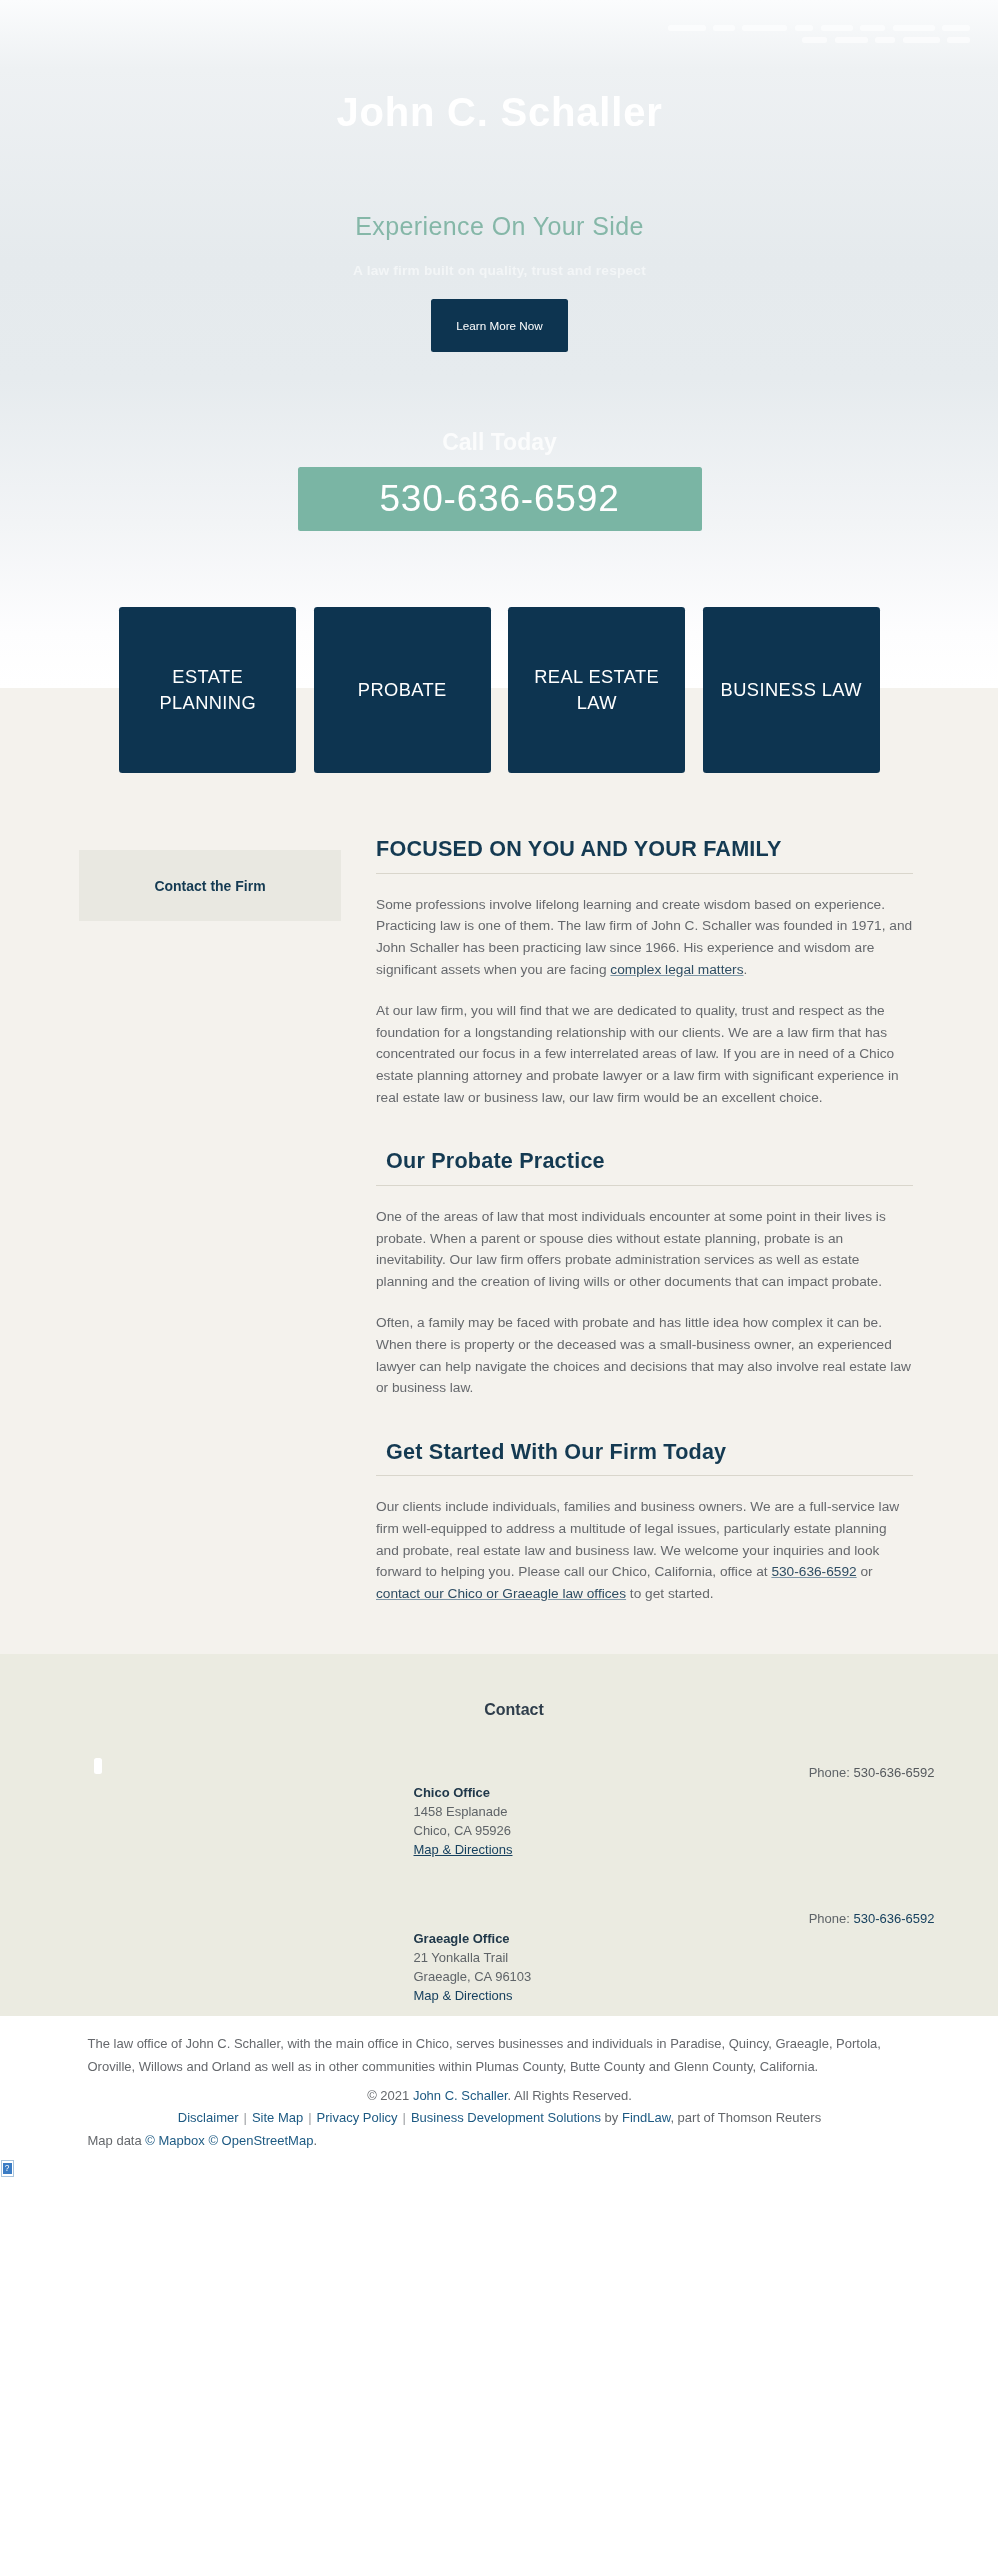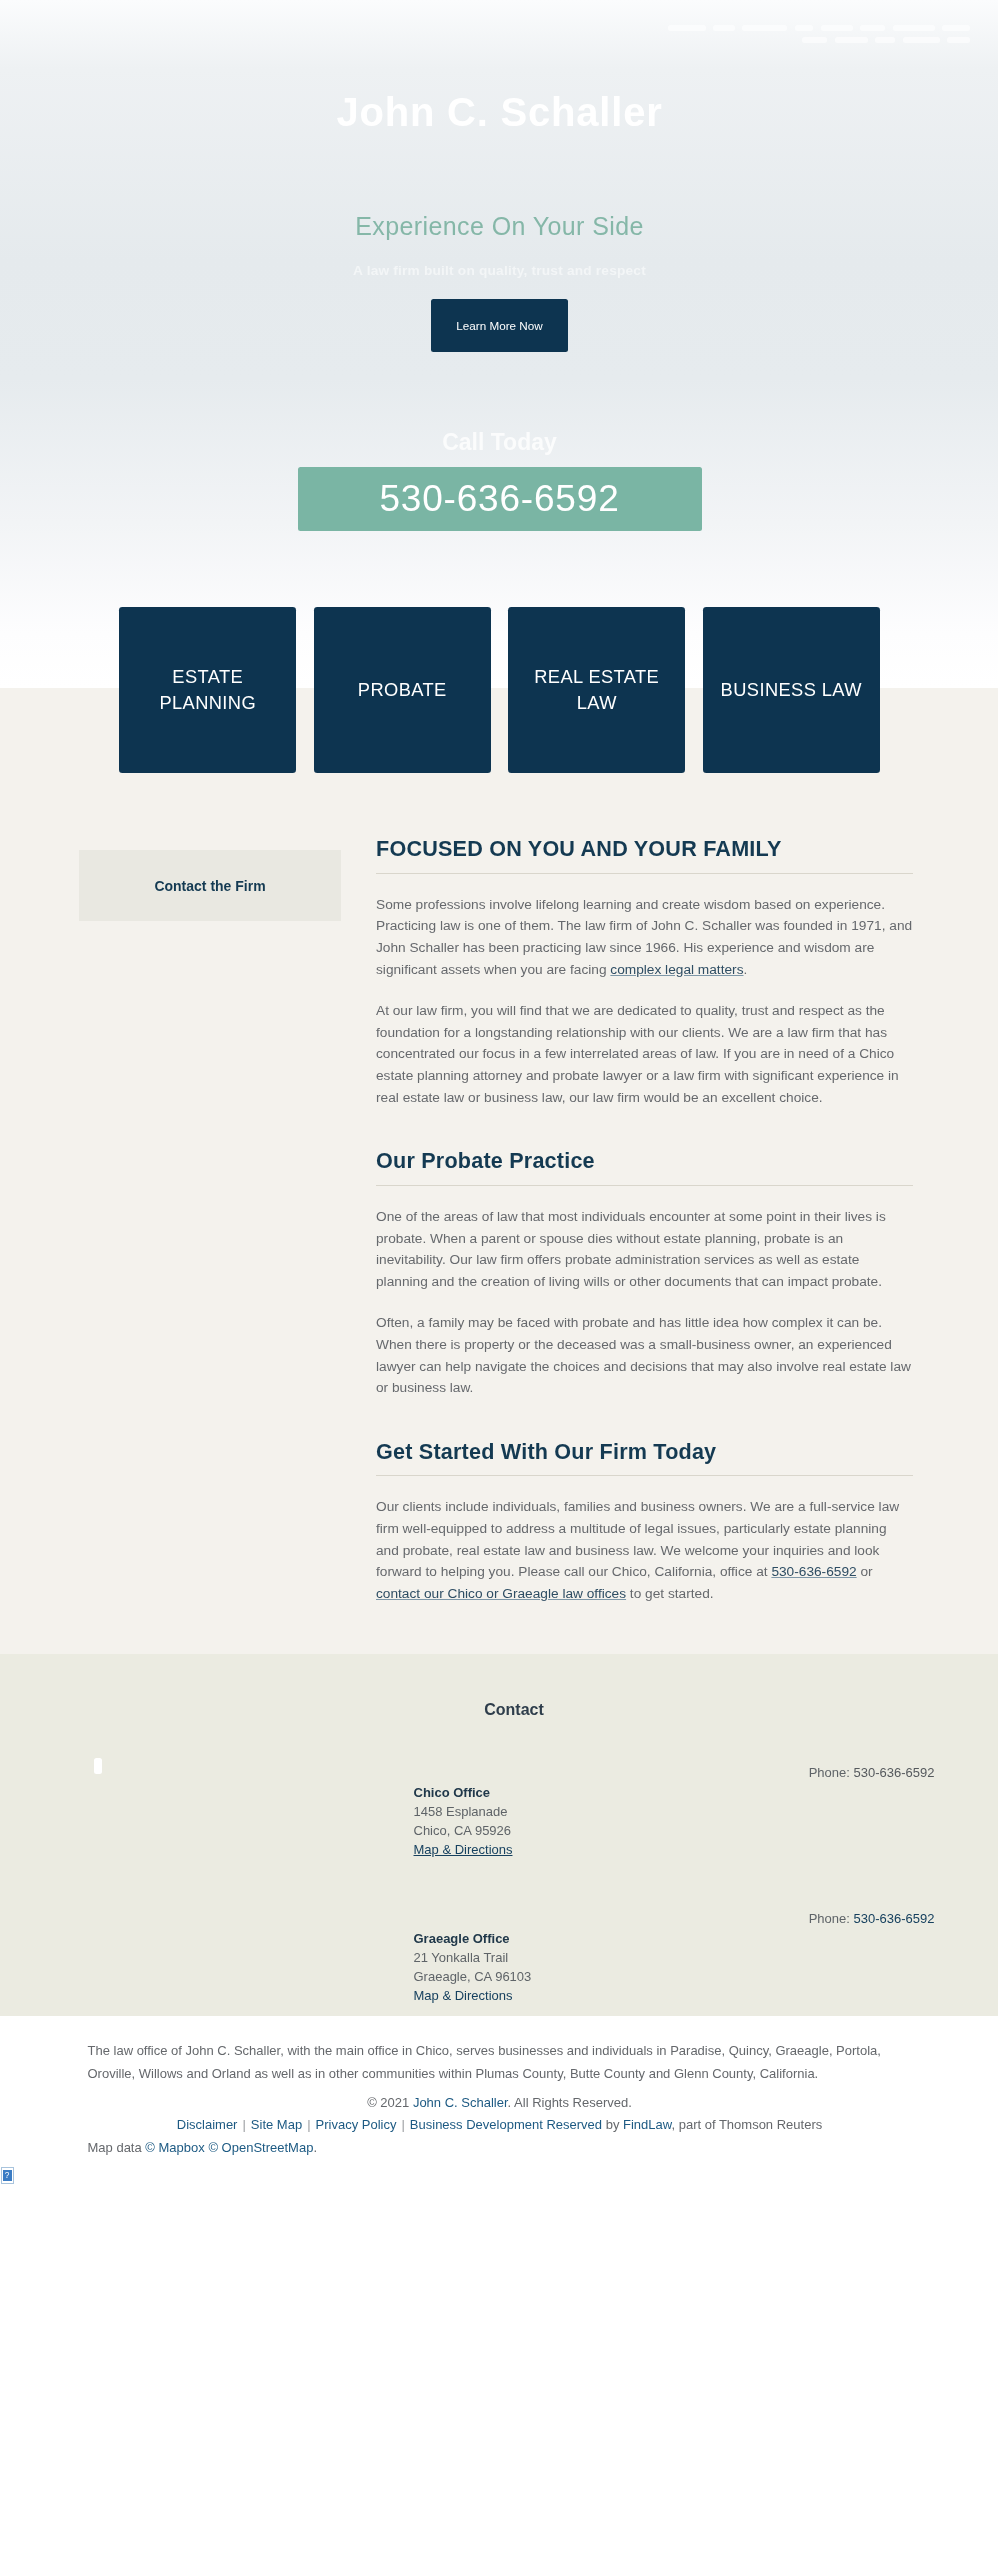--- a/index.html
+++ b/index.html
@@ -88,21 +88,21 @@
     background: #e9e8e1;
     display: flex; align-items: center; justify-content: center;
     font-size: 14px; font-weight: 700; color: #143a52;
     cursor: pointer;
   }
   .main-col { width: 537px; }
   .content-h {
     margin: 0; font-size: 21.6px; font-weight: 700;
     color: #143a52; letter-spacing: 0.2px;
   }
-  .content-h.spaced { margin-top: 40px; }
+  .content-h.spaced { margin-top: 40px; margin-left: 10px; }
   .divider {
     border: none; border-top: 0.8px solid #d9d6cc;
     margin: 10.8px 0 0 0;
   }
   .body-p {
     margin: 20px 0 0 0;
     font-size: 13.7px; line-height: 21.6px; color: #66696d;
   }
   .body-link {
     color: #2e4d63; text-decoration: underline;
@@ -134,21 +134,21 @@
   .office-phone { text-align: right; }
   .map-dir-link { color: #17415f; cursor: pointer; }
   .map-dir-link.underlined { text-decoration: underline; }
   .map-dir-link.plain { text-decoration: none; }
   .phone-plain { color: #55595d; text-decoration: none; }
   .phone-linked { color: #16405e; text-decoration: none; }
 
   
   .footer-section { height: 409px; background: #ffffff; }
   .footer-inner {
-    width: 824px; margin: 0 auto; padding-top: 24px;
+    width: 824px; margin: 0 auto; padding-top: 17px;
     font-size: 13px; color: #65686c;
   }
   .disclaimer-text { margin: 0; line-height: 22.5px; }
   .copyright-line { margin-top: 10px; text-align: center; }
   .links-line { margin-top: 6.7px; text-align: center; }
   .mapdata-line { margin-top: 8.3px; text-align: left; }
   .footer-link { color: #1d5a83; text-decoration: none; cursor: pointer; }
   .link-sep { color: #9a9da0; margin: 0 5px; }
   .copyright-name { color: #1d5a83; text-decoration: none; }
   .associate-block { margin-left: -87px; margin-top: 11.7px; color: #1a1a1a; font-size: 14px; }
@@ -256,21 +256,21 @@
   </div>
 </div>
 
 <div class="footer-section">
   <div class="footer-inner">
     <p class="disclaimer-text">The law office of John C. Schaller, with the main office in Chico, serves businesses and individuals in Paradise, Quincy, Graeagle, Portola, Oroville, Willows and Orland as well as in other communities within Plumas County, Butte County and Glenn County, California.</p>
 
     <div class="copyright-line"><span>© 2021 </span><a class="copyright-name">John C. Schaller</a><span>. All Rights Reserved.</span></div>
 
     <div class="links-line">
-      <a class="footer-link">Disclaimer</a><span class="link-sep">|</span><a class="footer-link">Site Map</a><span class="link-sep">|</span><a class="footer-link">Privacy Policy</a><span class="link-sep">|</span><a class="footer-link">Business Development Reserved</a><span> by </span><a class="footer-link">FindLaw</a><span>, part of Thomson Reuters</span>
+      <a class="footer-link">Disclaimer</a><span class="link-sep">|</span><a class="footer-link">Site Map</a><span class="link-sep">|</span><a class="footer-link">Privacy Policy</a><span class="link-sep">|</span><a class="footer-link">Business Development Solutions</a><span> by </span><a class="footer-link">FindLaw</a><span>, part of Thomson Reuters</span>
     </div>
 
     <div class="mapdata-line"><span>Map data </span><a class="footer-link">© Mapbox</a> <a class="footer-link">© OpenStreetMap</a><span>.</span></div>
 
     <div class="associate-block">
       <div class="broken-img-icon">
         <div class="broken-img-glyph">?</div>
       </div>
     </div>
   </div>

